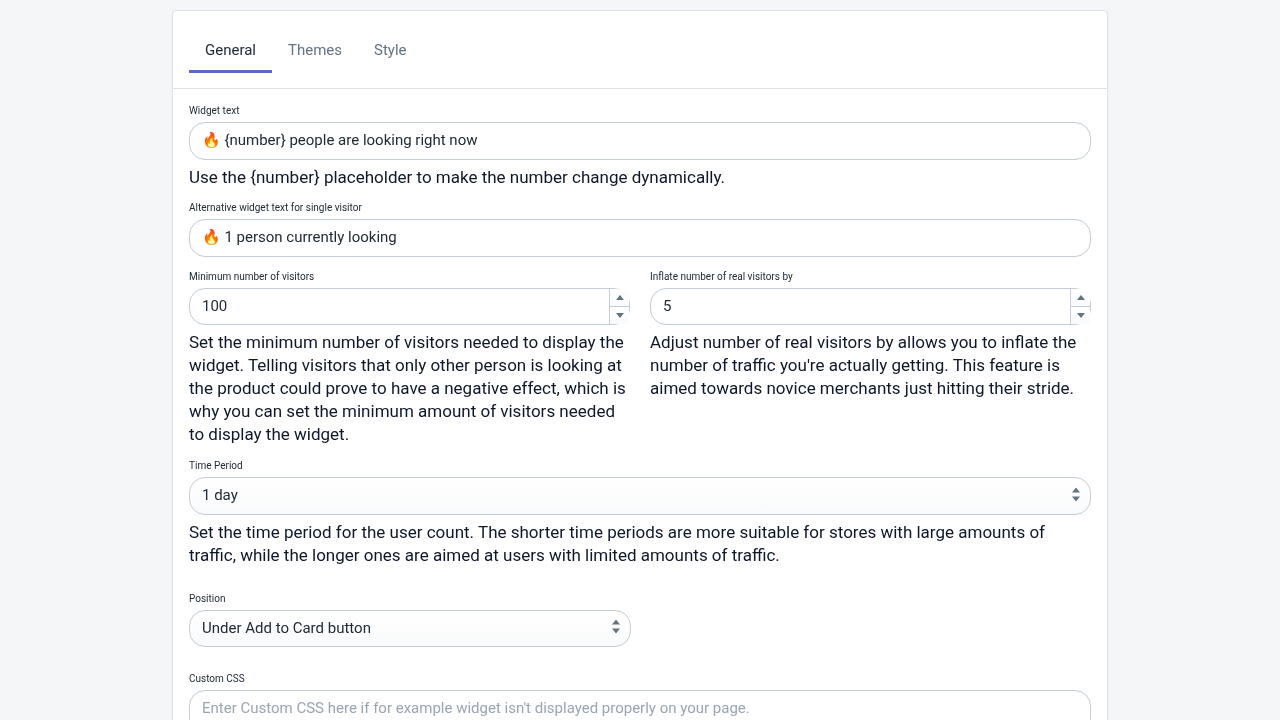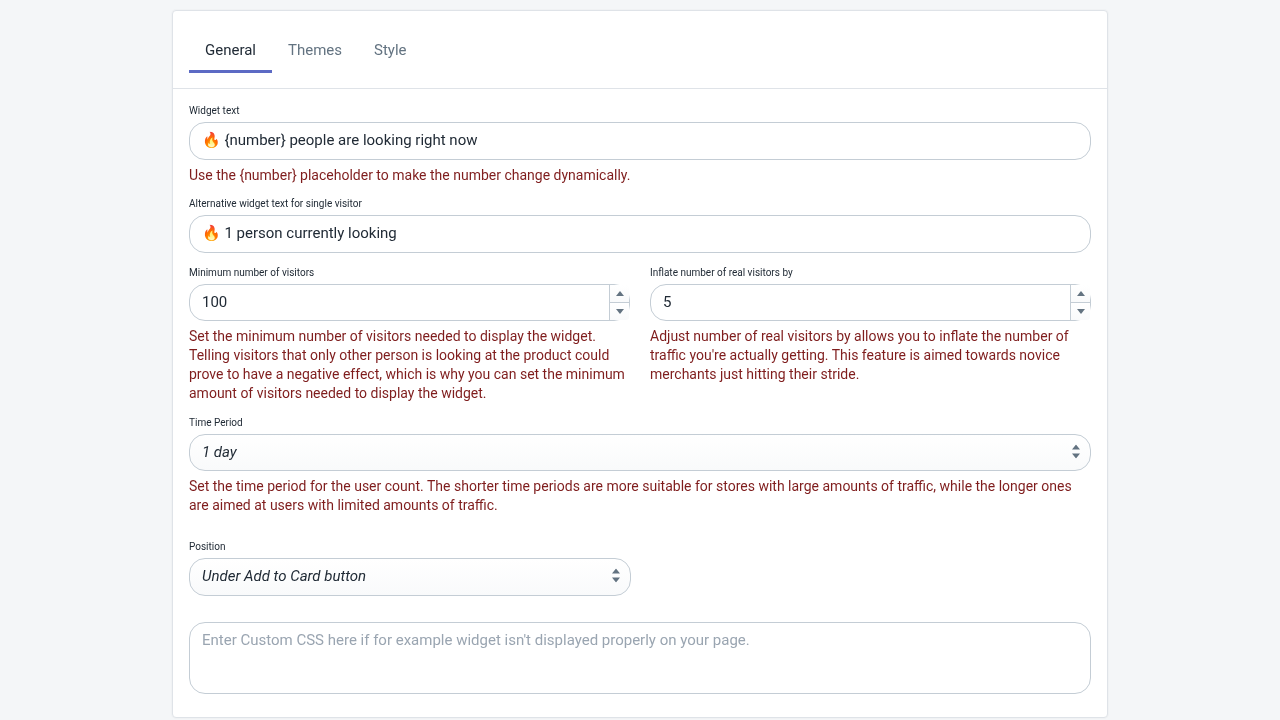--- a/index.html
+++ b/index.html
@@ -59,22 +59,22 @@
     font-size: 15px;
     color: #212b36;
     background: #fff;
     line-height: 1.3;
     font-family: inherit;
   }
   .textarea { resize: none; height: 72px; }
   .input::placeholder, .textarea::placeholder { color: #9aa5b1; }
   .help {
     margin-top: 6px;
-    font-size: 14px;
-    color: #7f1d1d;
+    font-size: 17px;
+    color: #0f172a;
     line-height: 1.35;
   }
   .row2 {
     display: flex;
     gap: 20px;
   }
   .row2 > .field { flex: 1; }
   .number-wrap, .select-wrap {
     position: relative;
   }
@@ -91,21 +91,21 @@
     flex: 1;
     display: flex;
     align-items: center;
     justify-content: center;
     cursor: pointer;
     background: linear-gradient(#fff,#f9fafb);
   }
   .spin-btn:first-child { border-bottom: 1px solid #c4cdd5; border-top-right-radius:3px;}
   .spin-btn:last-child { border-bottom-right-radius:3px;}
   .spin-btn svg { width: 8px; height: 5px; fill: #637381; }
-  .select-wrap .input { padding-right: 16px; cursor: pointer; background: linear-gradient(#fff,#f9fafb); font-style: italic;}
+  .select-wrap .input { padding-right: 16px; cursor: pointer; background: linear-gradient(#fff,#f9fafb);}
   .select-caret {
     position: absolute;
     right: 10px;
     top: 50%;
     transform: translateY(-50%);
     pointer-events: none;
   }
   .select-caret svg { width: 10px; height: 14px; fill: #637381; }
   .half { width: 49%; }
   .spacer { height: 12px; }
@@ -198,17 +198,18 @@
           <svg viewBox="0 0 10 14">
               <path d="M5 0L9 5H1z M5 14L1 9H9z"></path>
             </svg>
         </span>
       </div>
     </div>
 
     <div class="spacer"></div>
 
     <div class="field" style="margin-bottom:0">
+      <label class="label">Custom CSS</label>
       <textarea class="textarea" placeholder="Enter Custom CSS here if for example widget isn't displayed properly on your page." style=""></textarea>
     </div>
 
   </div>
 </div>
 
 </body></html>

